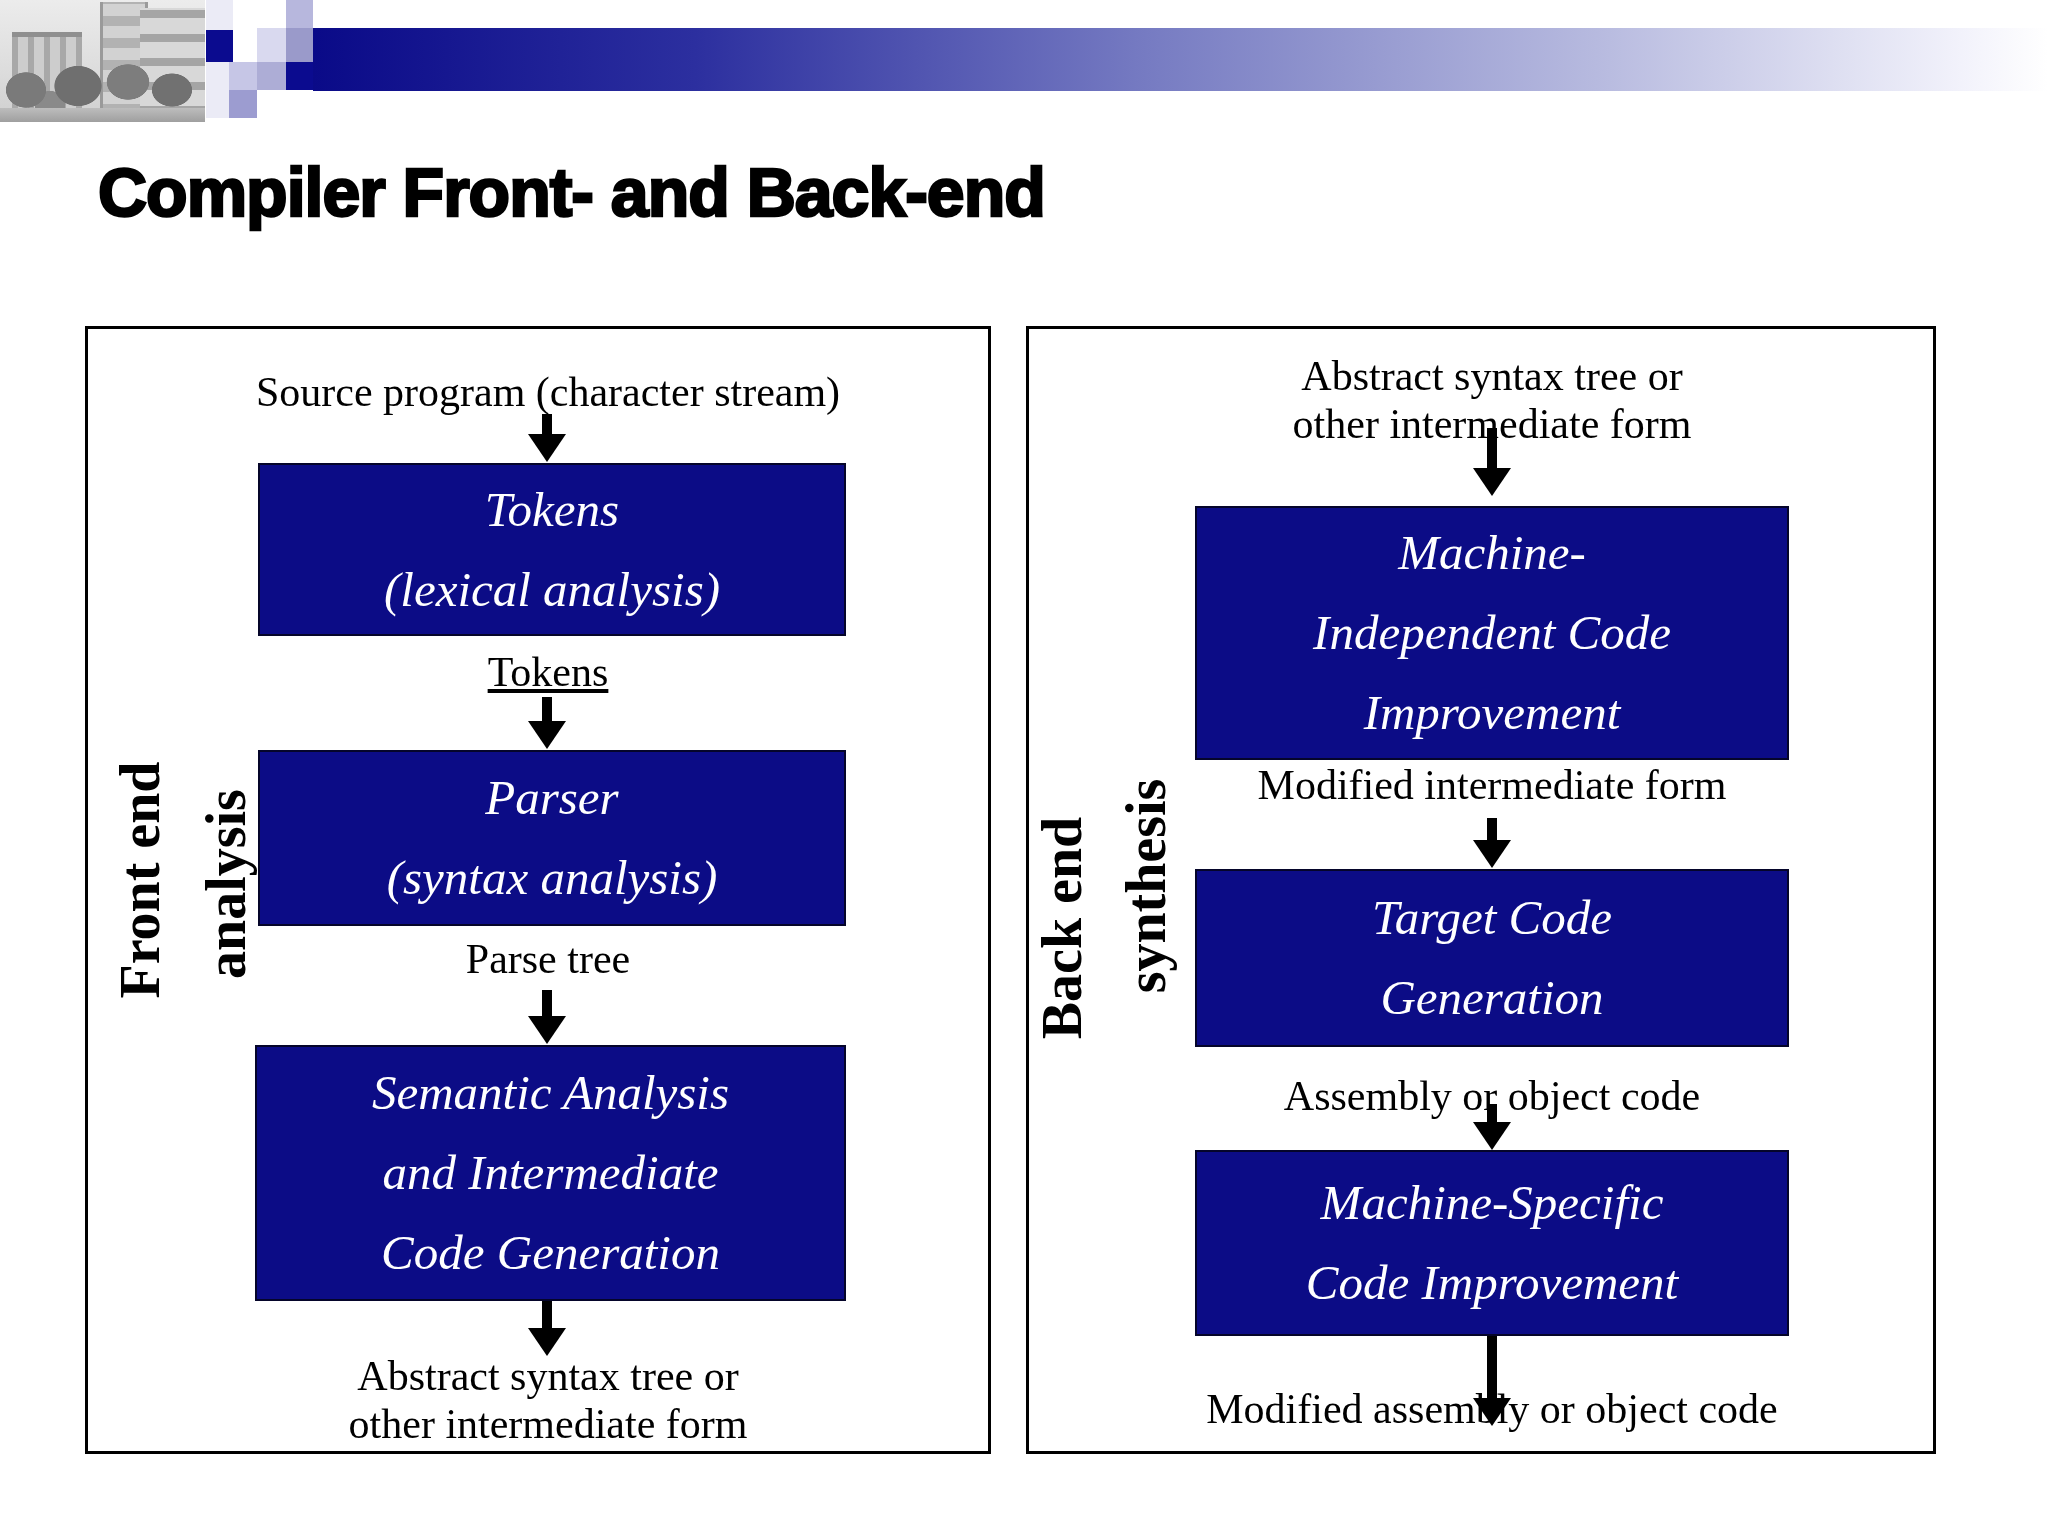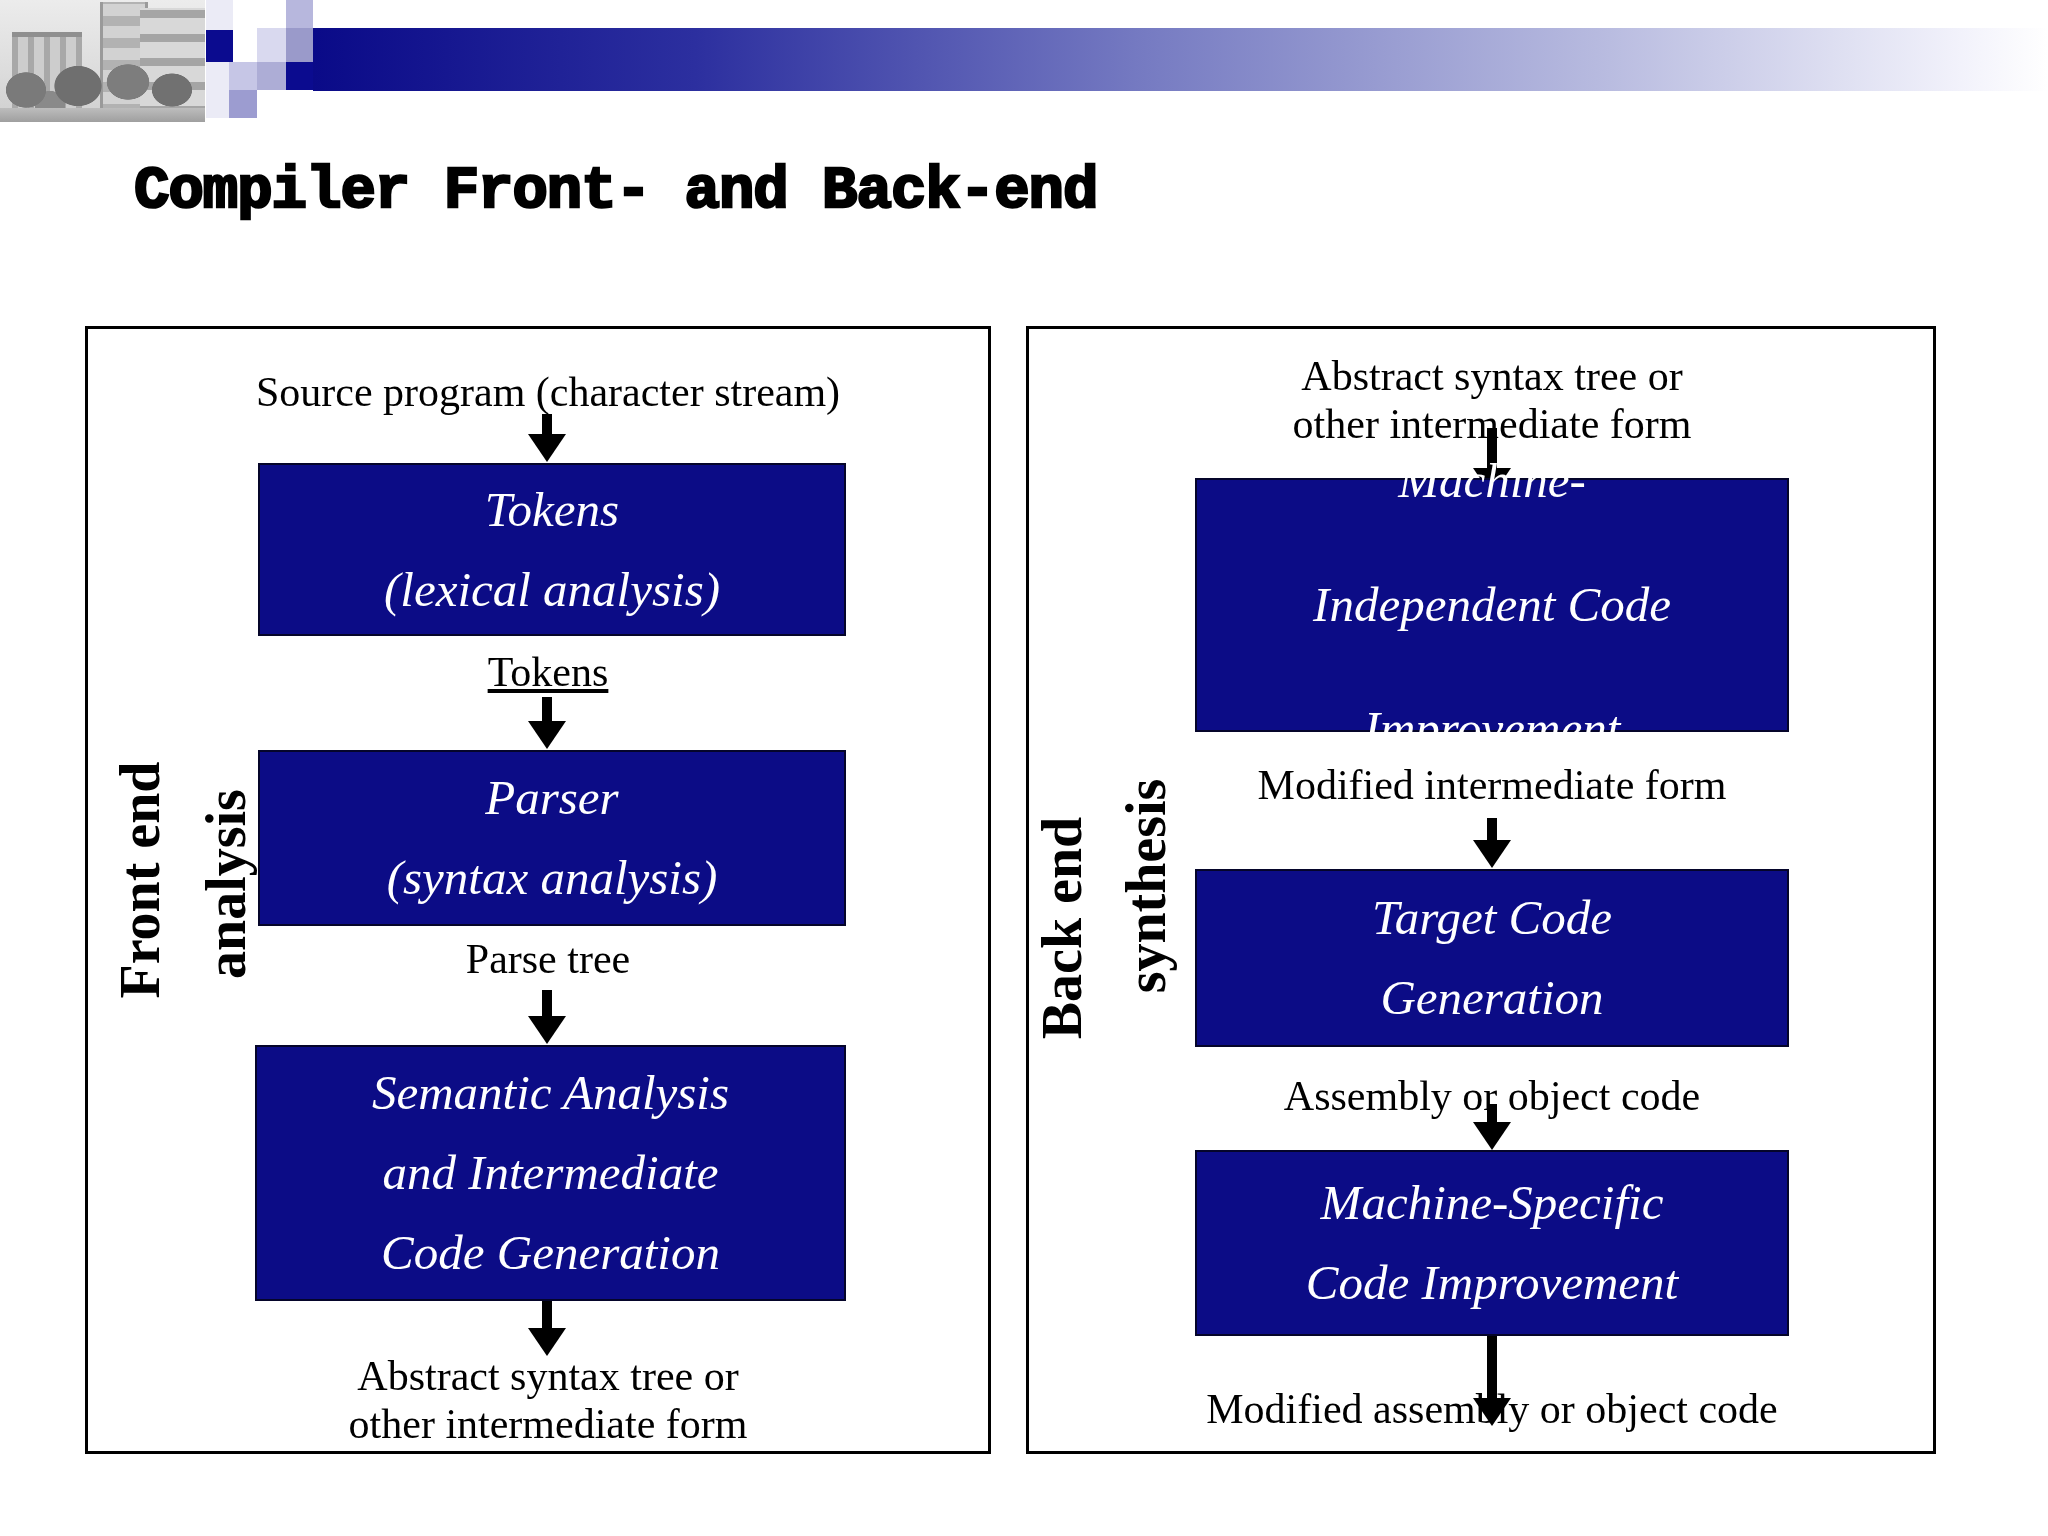--- a/index.html
+++ b/index.html
@@ -56,25 +56,24 @@
       radial-gradient(ellipse 36px 30px at 128px 34px, #7d7d7d 0 58%, transparent 60%),
       radial-gradient(ellipse 34px 28px at 172px 42px, #717171 0 58%, transparent 60%),
       radial-gradient(ellipse 26px 22px at 50px  56px, #8a8a8a 0 58%, transparent 60%);
   }
   .ph-ground { position:absolute; left:0; top:108px; width:205px; height:14px;
     background:linear-gradient(#bdbdbd,#9f9f9f); }
 
   
   .title {
     position:absolute; left:98px; top:146px;
-    font-family:Liberation Mono, monospace; font-weight:900;
-    font-size:59px; line-height:92px; letter-spacing:-1px;
+    font-family:Liberation Sans, sans-serif; font-weight:900;
+    font-size:68px; line-height:92px; letter-spacing:-1px;
     color:var(--title-color,#000); -webkit-text-stroke:2.5px #000;
     white-space:nowrap;
-    margin-left:36px;
   }
 
   
   .panel { position:absolute; top:326px; height:1122px; border:3px solid #000; background:#fff; }
   .panel-left  { left:85px;   width:900px; }
   .panel-right { left:1026px; width:904px; }
 
   .vlabel {
     position:absolute; font-weight:bold; font-size:56px; white-space:nowrap;
     transform:translate(-50%,-50%) rotate(-90deg);
@@ -171,21 +170,21 @@
   <div class="vlabel" style="left:1062px; top:928px;">Back end</div>
   <div class="vlabel" style="left:1146px; top:886px;">synthesis</div>
 
   <div class="flabel" style="left:1062px; top:352px; width:860px;">
     <div>Abstract syntax tree or</div>
     <div>other intermediate form</div>
   </div>
 
   <div class="arrow" style="left:1472px; top:428px; height:68px;"></div>
 
-  <div class="fbox" style="left:1195px; top:478px; width:590px; height:250px;gap:44px;">
+  <div class="fbox" style="left:1195px; top:506px; width:590px; height:250px;">
     <div class="line">Machine-</div>
     <div class="line">Independent Code</div>
     <div class="line">Improvement</div>
   </div>
 
   <div class="flabel" style="left:1062px; top:761px; width:860px;">Modified intermediate form</div>
 
   <div class="arrow" style="left:1472px; top:818px; height:50px;"></div>
 
   <div class="fbox" style="left:1195px; top:869px; width:590px; height:174px;">

